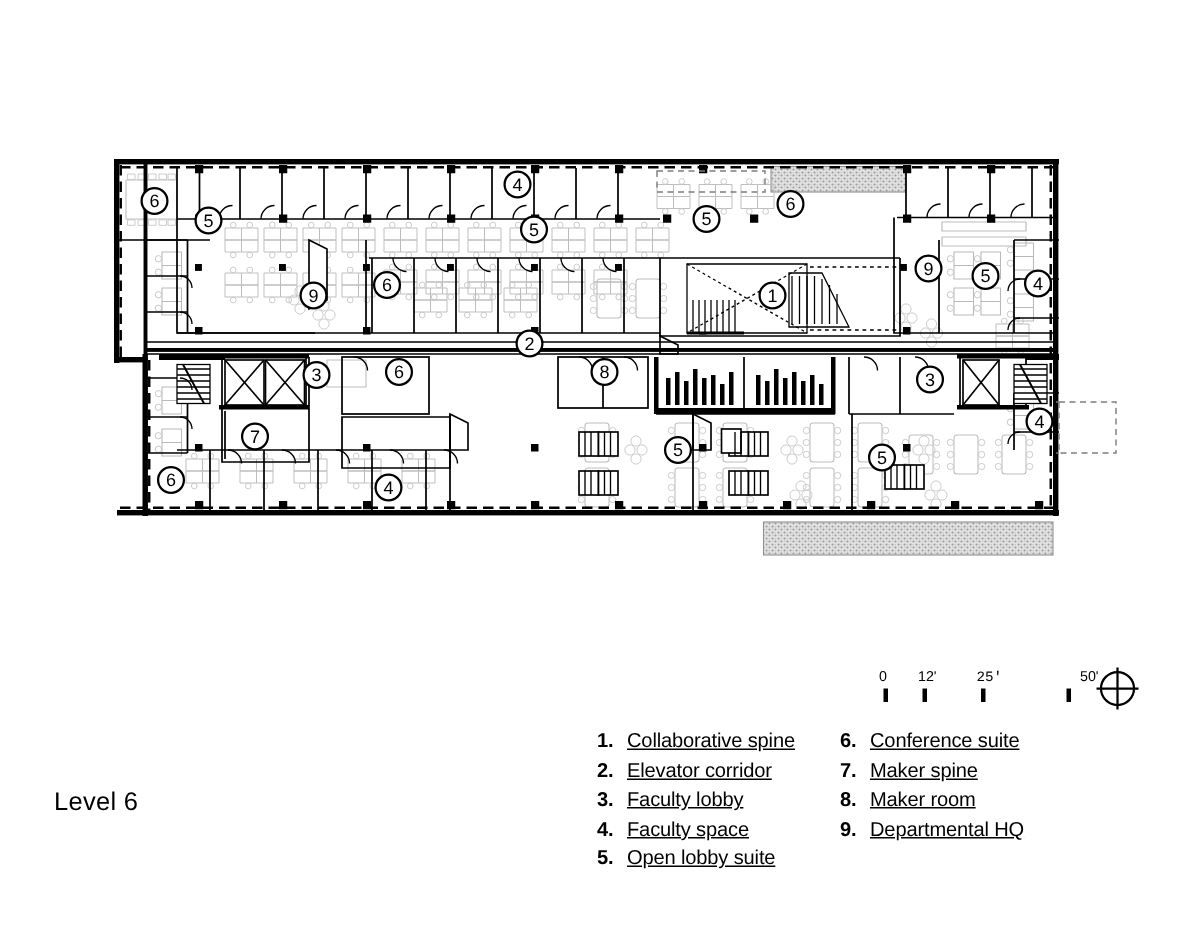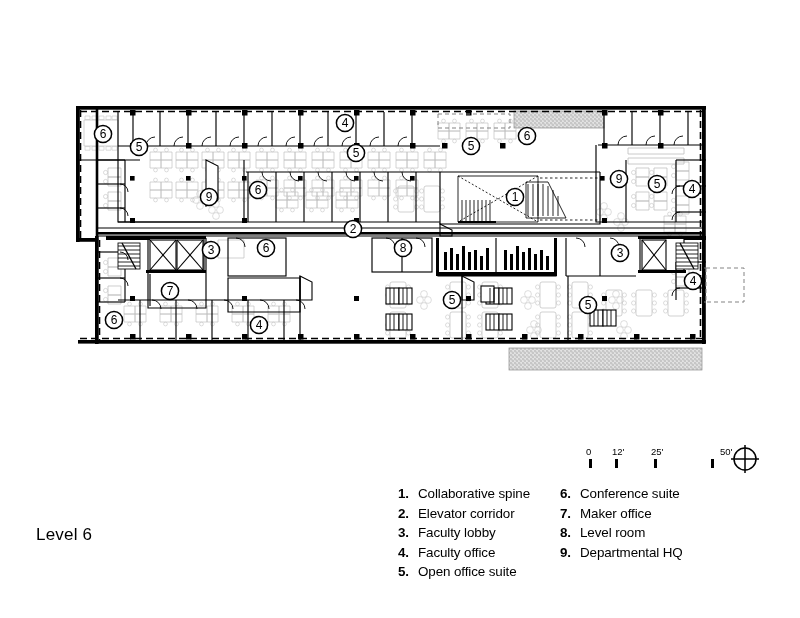--- a/index.html
+++ b/index.html
@@ -6,21 +6,21 @@
   body{width:800px;height:618px;font-family:"Liberation Sans",sans-serif;color:#000;overflow:hidden;position:relative;}
   #sheet{position:absolute;inset:0;width:800px;height:618px;}
 
   
   .legend{position:absolute;left:398px;top:486px;width:330px;}
   .legend-col{position:absolute;top:0;}
   .legend-col.left{left:0;width:160px;}
   .legend-col.right{left:162px;width:168px;}
   .legend-row{display:flex;align-items:baseline;height:19.6px;font-size:13.4px;letter-spacing:-0.1px;}
   .legend-num{width:20px;font-weight:bold;flex:none;}
-  .legend-txt{white-space:nowrap;}
+  .legend-txt{white-space:nowrap;text-decoration:underline;}
 
   .level-label{position:absolute;left:36px;top:525px;font-size:17px;letter-spacing:0.2px;}
 
   .scale-wrap{position:absolute;left:590px;top:446px;}
   .scale-lbl{position:absolute;font-size:9.5px;}
   .tickmark{position:absolute;width:3px;height:9px;background:#000;}
 </style>
 </head>
 <body>
 
@@ -699,51 +699,51 @@
     <div class="legend-row">
       <span class="legend-num">2.</span>
       <span class="legend-txt">Elevator corridor</span>
     </div>
     <div class="legend-row">
       <span class="legend-num">3.</span>
       <span class="legend-txt">Faculty lobby</span>
     </div>
     <div class="legend-row">
       <span class="legend-num">4.</span>
-      <span class="legend-txt">Faculty office</span>
+      <span class="legend-txt">Faculty space</span>
     </div>
     <div class="legend-row">
       <span class="legend-num">5.</span>
-      <span class="legend-txt">Open office suite</span>
+      <span class="legend-txt">Open lobby suite</span>
     </div>
   </div>
   <div class="legend-col right">
     <div class="legend-row">
       <span class="legend-num">6.</span>
       <span class="legend-txt">Conference suite</span>
     </div>
     <div class="legend-row">
       <span class="legend-num">7.</span>
-      <span class="legend-txt">Maker office</span>
+      <span class="legend-txt">Maker spine</span>
     </div>
     <div class="legend-row">
       <span class="legend-num">8.</span>
-      <span class="legend-txt">Level room</span>
+      <span class="legend-txt">Maker room</span>
     </div>
     <div class="legend-row">
       <span class="legend-num">9.</span>
       <span class="legend-txt">Departmental HQ</span>
     </div>
   </div>
 </div>
 
 <div class="level-label">Level 6</div>
 
 <div class="scale-wrap" id="scalewrap">
     <div class="scale-lbl" style="left: -4px; top: 0px;">0</div>
     <div class="tickmark" style="left: -1px; top: 13px;"></div>
     <div class="scale-lbl" style="left: 22px; top: 0px;">12'</div>
     <div class="tickmark" style="left: 25px; top: 13px;"></div>
-    <div class="scale-lbl" style="left: 61px; top: 0px;">25'</div>
+    <div class="scale-lbl" style="left: 61px; top: 0px; font-family: Liberation Mono, monospace;">25'</div>
     <div class="tickmark" style="left: 64px; top: 13px;"></div>
     <div class="scale-lbl" style="left: 118px; top: 0px; padding-left: 12px;">50'</div>
     <div class="tickmark" style="left: 121px; top: 13px;"></div>
   </div>
 
 </body></html>

